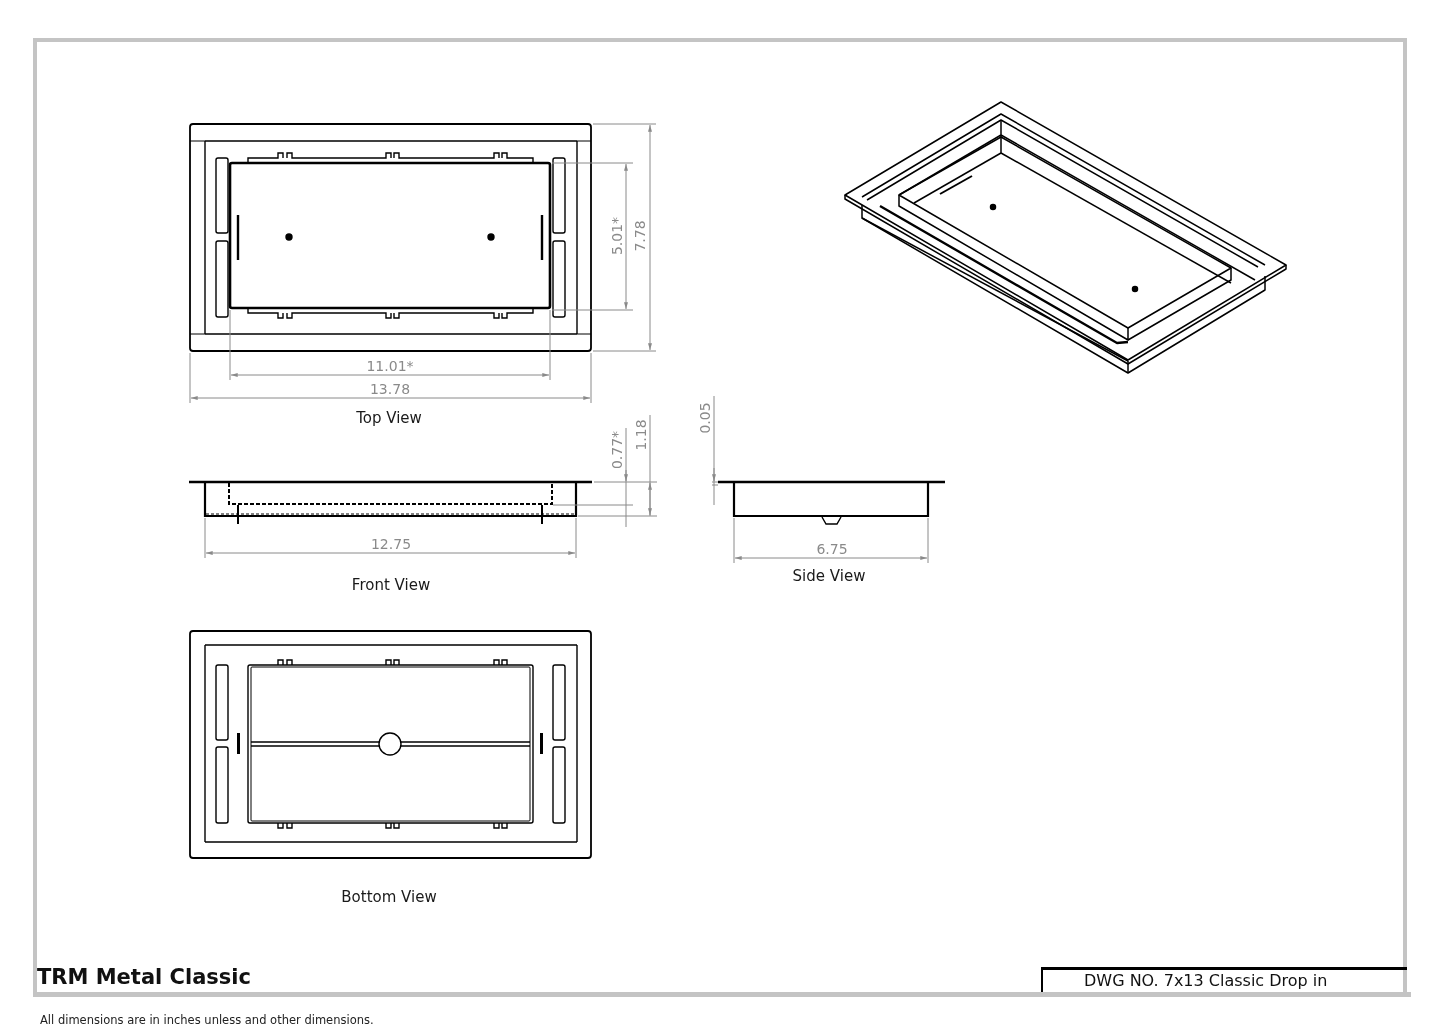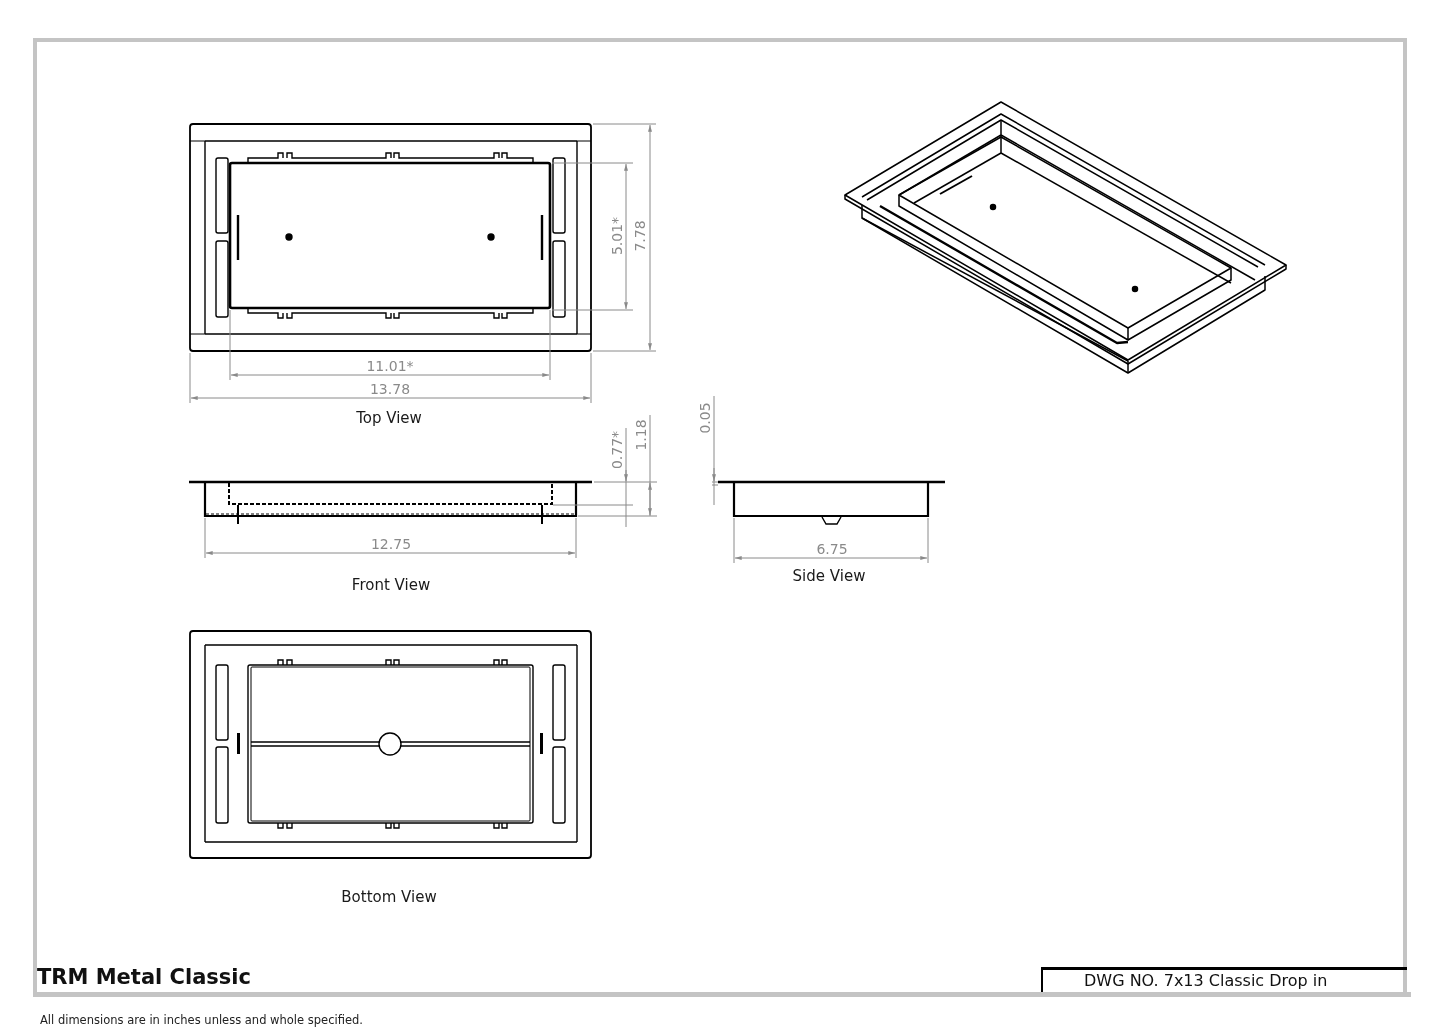--- a/index.html
+++ b/index.html
@@ -164,14 +164,14 @@
       <rect x="237" y="733" width="3" height="21" fill="#000" stroke="none"></rect>
       <rect x="540" y="733" width="3" height="21" fill="#000" stroke="none"></rect>
     </g>
     <text class="lbl" x="389" y="902" text-anchor="middle">Bottom View</text>
   </svg>
 
   <div class="company">TRM Metal Classic</div>
   <div class="dwg-box">
     <span class="dwg-text">DWG NO. 7x13 Classic Drop in</span>
   </div>
-  <div class="notice n2">All dimensions are in inches unless and whole specified.</div>
+  <div class="notice n2">All dimensions are in inches unless and other dimensions.</div>
 </div>
 
 </body></html>

